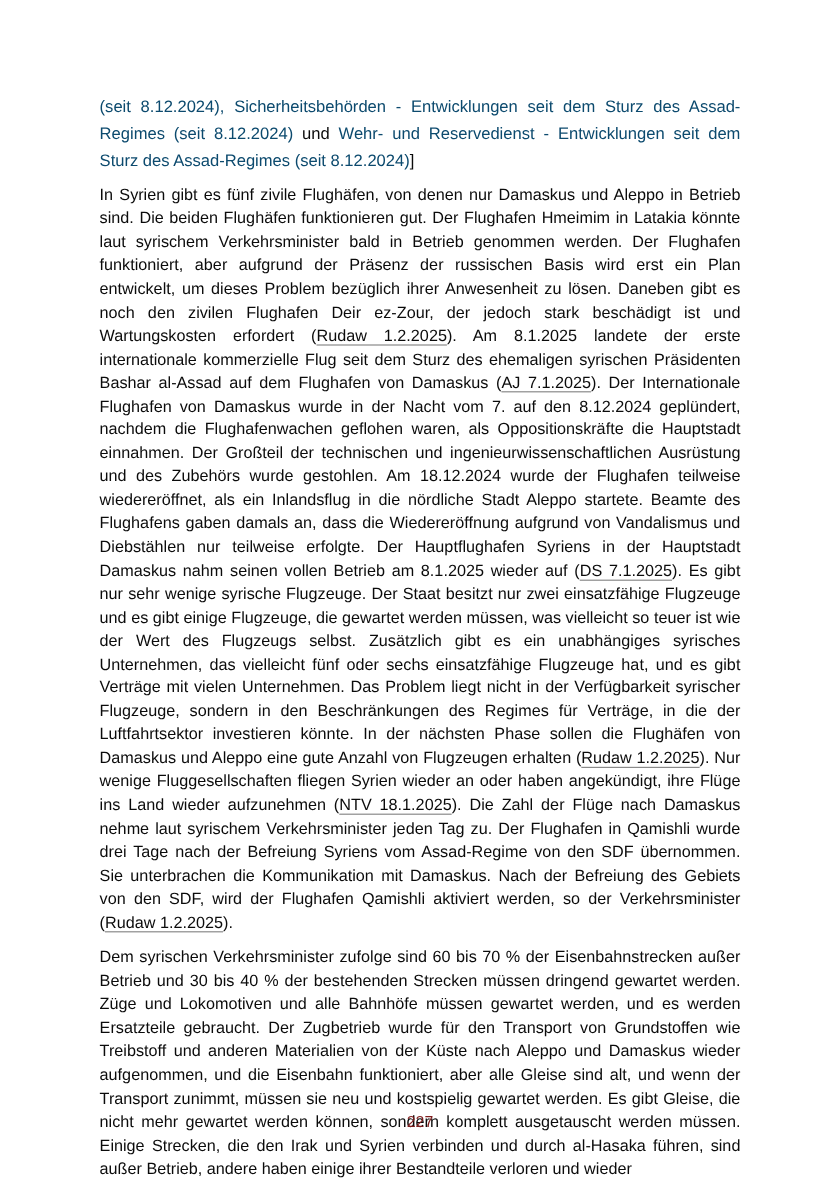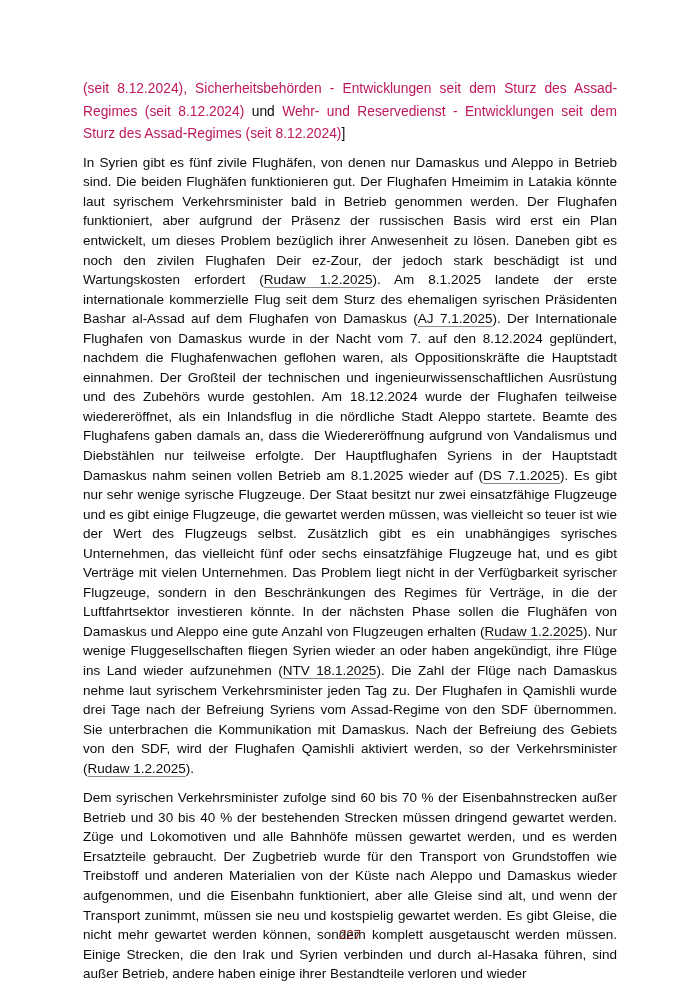--- a/index.html
+++ b/index.html
@@ -28,21 +28,21 @@
     line-height: 22.6px;
     text-align: justify;
   }
   .body-paragraph {
     margin: 0 0 10px 0;
     font-size: 13.5px;
     line-height: 19.55px;
     text-align: justify;
   }
   .seg-link {
-    color: #be185d;
+    color: #0c4a6e;
     cursor: pointer;
   }
   .seg-italic {
   }
   .seg-ref {
     text-decoration: underline;
     text-decoration-color: #8a8a8a;
     text-decoration-thickness: 1px;
     text-underline-offset: 3px;
     cursor: pointer;

